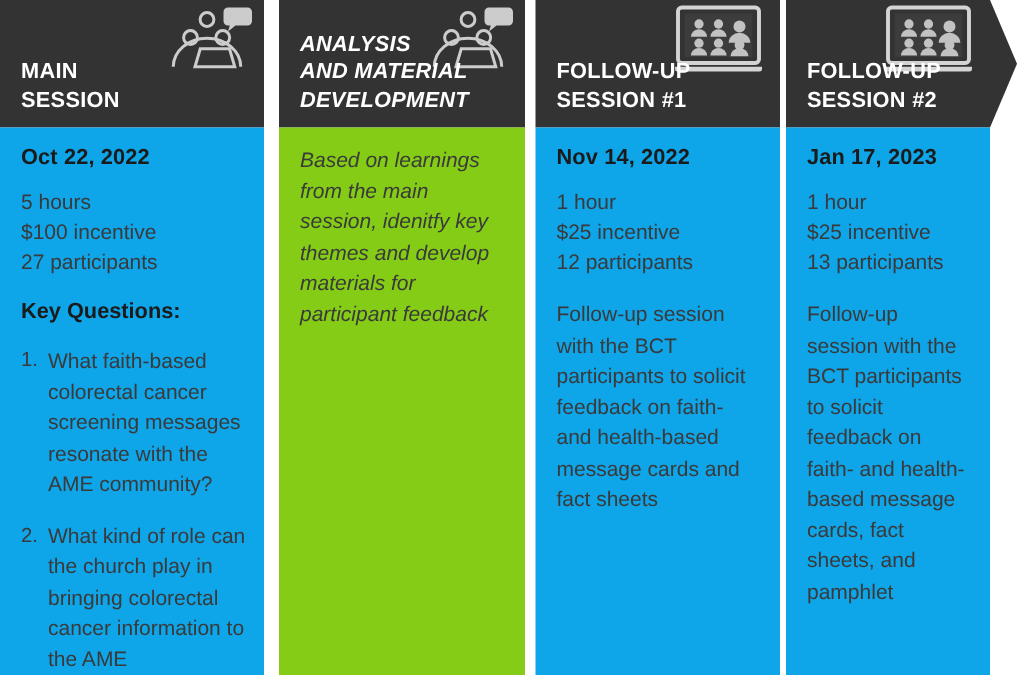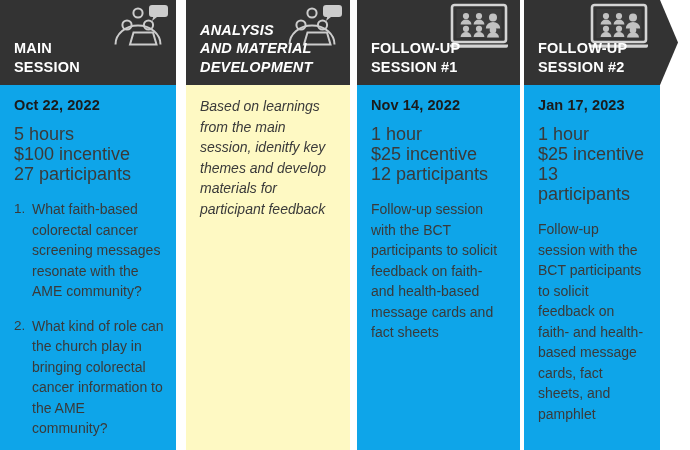--- a/index.html
+++ b/index.html
@@ -44,32 +44,32 @@
   }
   .panel-body {
     position: absolute;
     top: 85px; left: 0;
     width: 100%;
     height: 365px;
     box-sizing: border-box;
     padding: 11px 12px 8px 14px;
     background: #0ea5e9;
   }
-  .panel-body.light { background: #fef9c3; }
+  .panel-body.light { background: #84cc16; }
 
   .date {
     font-weight: bold;
     font-size: 14.5px;
     line-height: 19px;
     color: #1b1b1b;
     margin: 0 0 9px 0;
     letter-spacing: 0.1px;
   }
   .facts {
-    font-size: 18px;
+    font-size: 14px;
     line-height: 20px;
     color: #3a3a3a;
     margin: 0 0 15px 0;
     white-space: pre-line;
   }
   .kq-heading {
     font-weight: bold;
     font-size: 14.5px;
     line-height: 19px;
     color: #1b1b1b;
@@ -140,20 +140,21 @@
         </g>
       </svg>
       <div class="title">MAIN
 SESSION</div>
     </div>
     <div class="panel-body">
       <div class="date">Oct 22, 2022</div>
       <div class="facts">5 hours
 $100 incentive
 27 participants</div>
+      <div class="kq-heading">Key Questions:</div>
       <ul class="qlist">
         <li>
           <span class="num">1.</span>
           <span>What faith-based colorectal cancer screening messages resonate with the AME community?</span>
         </li>
         <li>
           <span class="num">2.</span>
           <span>What kind of role can the church play in bringing colorectal cancer information to the AME community?</span>
         </li>
       </ul>

